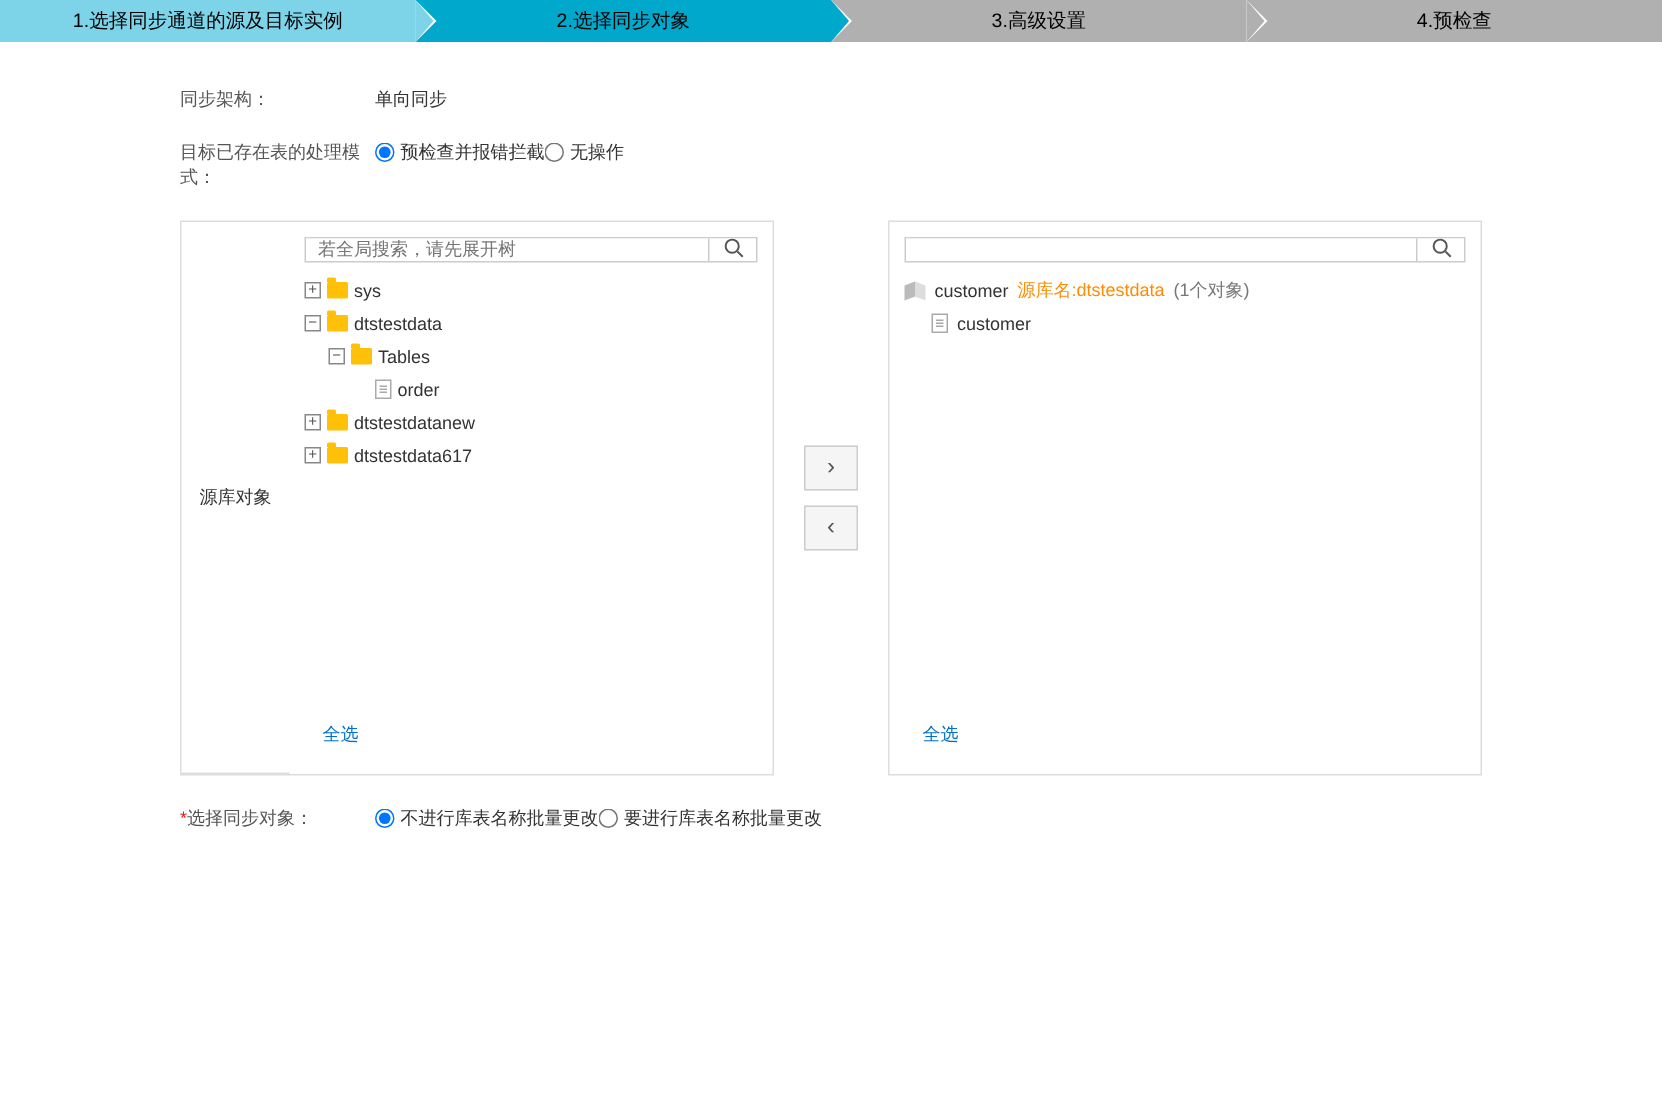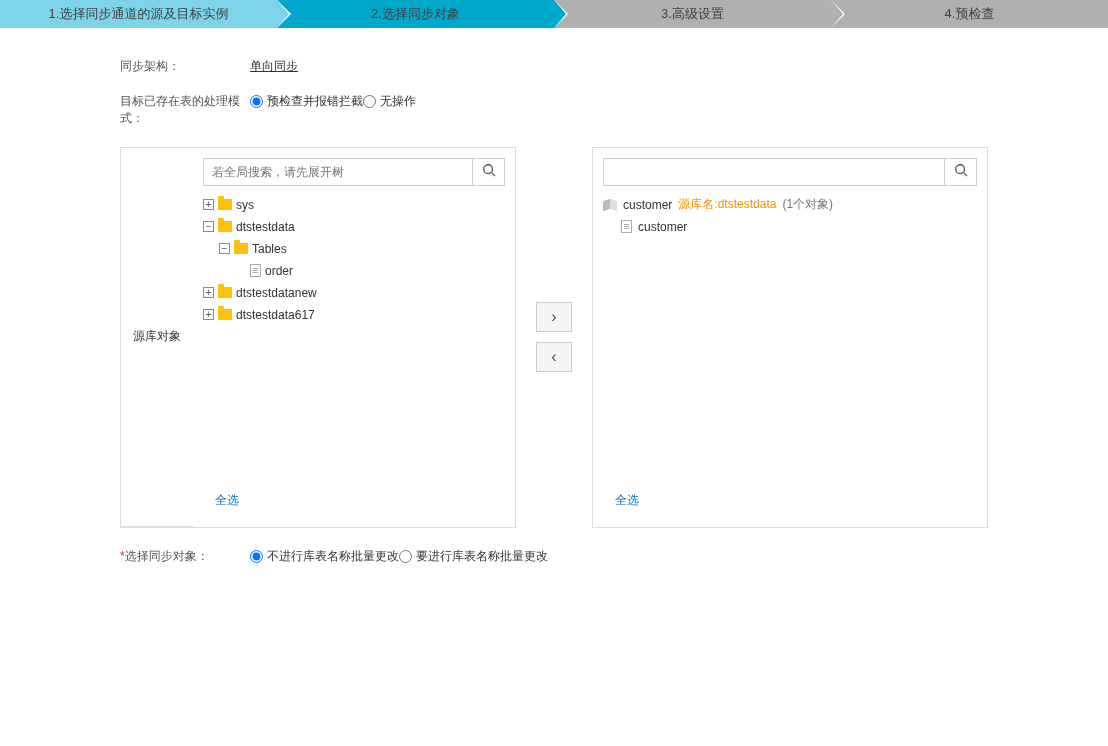--- a/index.html
+++ b/index.html
@@ -1,20 +1,20 @@
 <!DOCTYPE html>
 <html><head>
   <meta charset="utf-8">
   <style>
     * { margin: 0; padding: 0; box-sizing: border-box; }
     body { font-family: "Microsoft YaHei", "PingFang SC", sans-serif; font-size: 12px; color: #333; background: #fff; }
     
     
     .steps { display: flex; height: 28px; margin-bottom: 30px; }
-    .step { flex: 1; display: flex; align-items: center; justify-content: center; position: relative; color: #404040; font-size: 13px; }
+    .step { flex: 1; display: flex; align-items: center; justify-content: center; position: relative; color: #000000; font-size: 13px; }
     .step-1 { background: #7dd4e8; }
     .step-2 { background: #00a8cc; }
     .step-3, .step-4 { background: #b0b0b0; text-align: center; }
     .step::after {
       content: ''; position: absolute; right: -12px; top: 0;
       border-left: 12px solid; border-top: 14px solid transparent; border-bottom: 14px solid transparent;
       z-index: 2;
     }
     .step-1::after { border-left-color: #7dd4e8; }
     .step-2::after { border-left-color: #00a8cc; }
@@ -24,39 +24,39 @@
       content: ''; position: absolute; right: -14px; top: 0;
       border-left: 14px solid #fff; border-top: 14px solid transparent; border-bottom: 14px solid transparent;
       z-index: 1;
     }
     .step-4::before { display: none; }
     
     
     .content { padding: 0 120px 20px; }
     .form-row { display: flex; align-items: center; margin-bottom: 18px; }
     .form-label { width: 130px; color: #555; }
-    .form-value { color: #333; text-decoration: underline; }
+    .form-value { color: #333; }
     .radio-group { display: flex; align-items: flex-start; }
     .radio-item { display: flex; align-items: center; gap: 4px; }
     input[type="radio"] { margin:0; }
     .required { color: #e02020; }
     
     
     .panels { display: flex; gap: 20px; margin-top: 20px; margin-bottom: 20px; }
     .panel { flex: 1; border: 1px solid #ddd; display: flex; flex-direction: row; }
     .panel-header { padding: 10px 12px; border-bottom: 1px solid #ddd; display: flex; flex-wrap: wrap; gap: 4px; align-items: center; }
     .panel-body { flex: 1; padding: 10px; display: flex; flex-direction: column; }
     .panel-body-scroll { flex: 1; min-height: 290px; }
     .panel-footer { padding: 8px 12px; }
     .select-all { color: #0070cc; cursor: pointer; }
     .hint-orange { color: #ff8c00; }
     .hint-link { color: #0070cc; cursor: pointer; }
     
     
-    .search-box { display: flex; border: 1px solid #ccc; height: 28px; margin-bottom: 8px; }
+    .search-box { display: flex; border: 1px solid #ccc; height: 17px; margin-bottom: 8px; }
     .search-input { flex: 1; border: none; padding: 0 8px; outline: none; font-size: 12px; }
     .search-btn { width: 32px; border: none; border-left: 1px solid #ccc; background: #fff; cursor: pointer; display: flex; align-items: center; justify-content: center; }
     
     
     .tree { list-style: none; }
     .tree-node { display: flex; align-items: center; height: 22px; gap: 4px; cursor: pointer; }
     .tree-toggle { width: 11px; height: 11px; border: 1px solid #888; display: inline-flex; align-items: center; justify-content: center; font-size: 10px; line-height: 1; color: #555; background:#fff; }
     .tree-toggle-spacer { width:11px; display:inline-block; }
     .indent-1 { padding-left: 16px; }
     .indent-2 { padding-left: 32px; }

